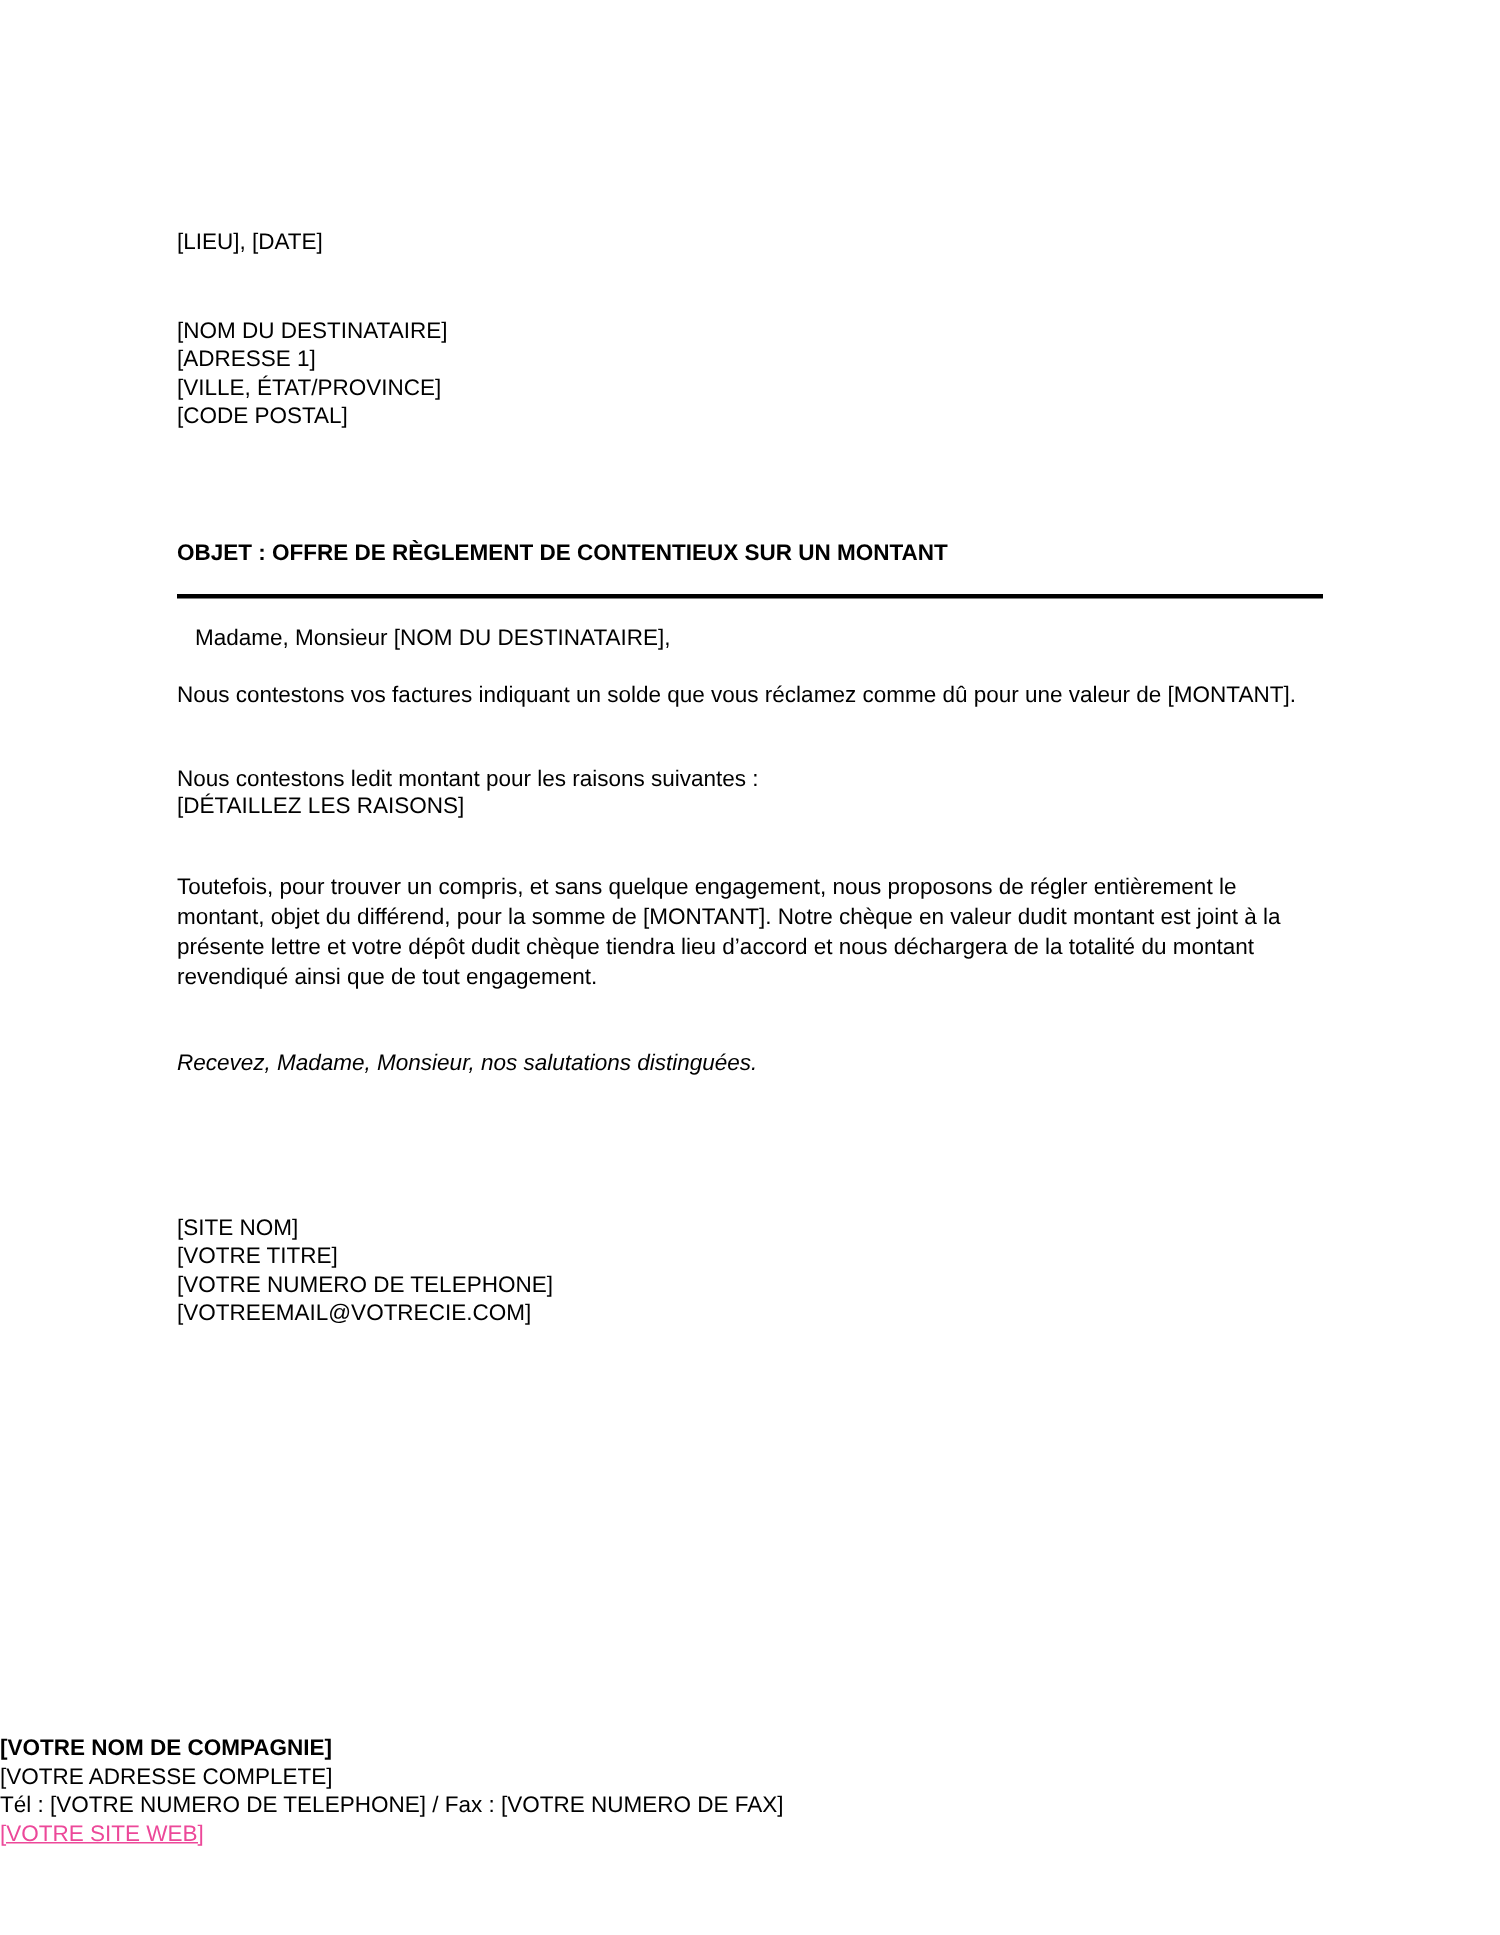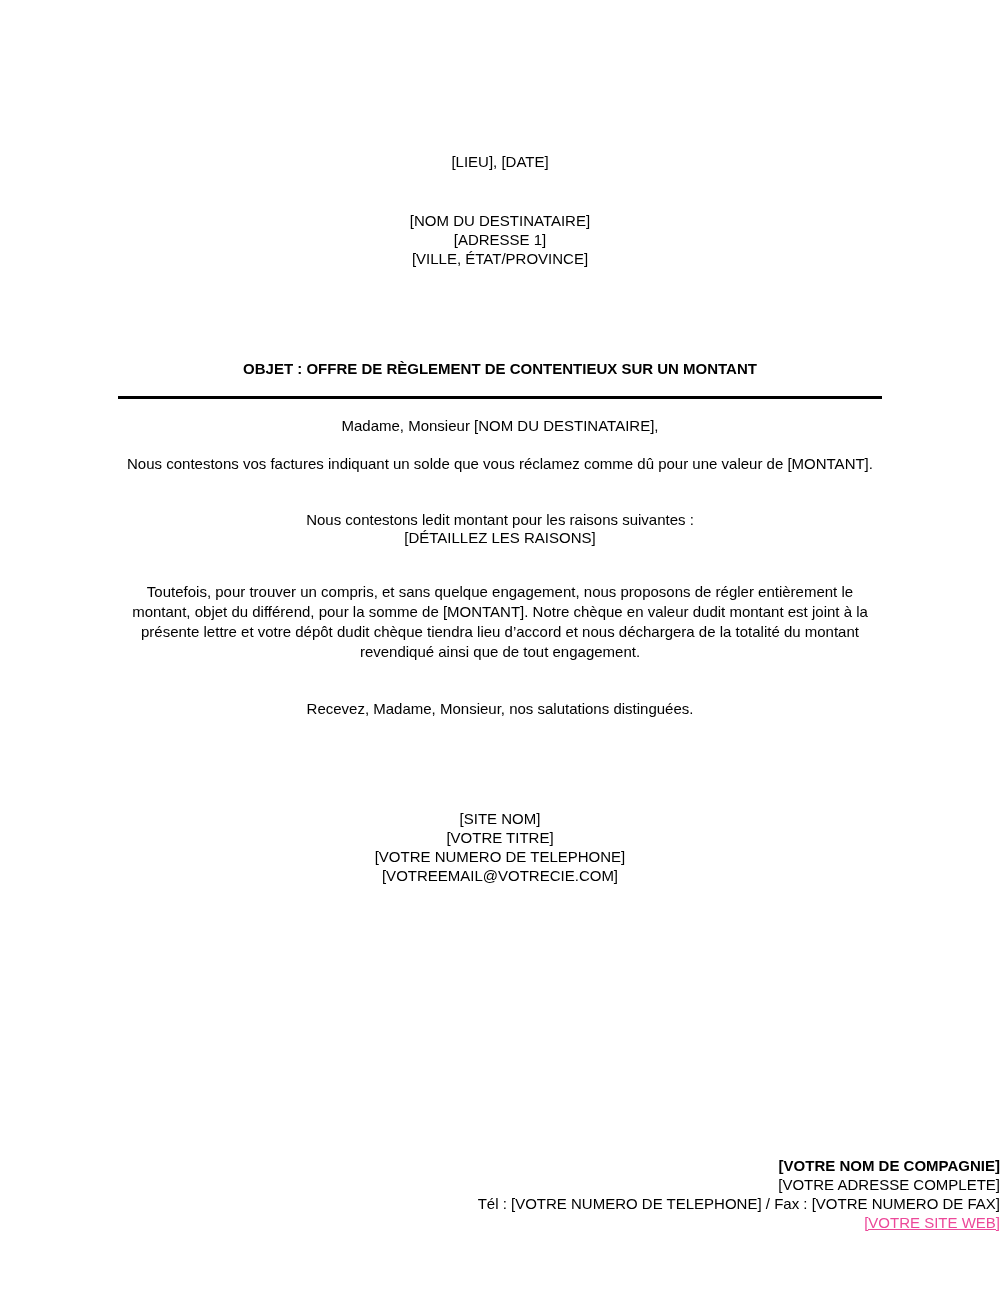--- a/index.html
+++ b/index.html
@@ -18,63 +18,63 @@
     position: relative;
     width: 1000px;
     height: 1290px;
     background: #ffffff;
     overflow: hidden;
   }
   .block {
     position: absolute;
     left: 118px;
     width: 764px;
-    text-align: center;
   }
   .dateline        { top: 152px; }
   .recipient       { top: 211px; }
   .subject {
     top: 359px;
     font-weight: bold;
     padding-bottom: 18px;
     border-bottom: 3px solid #000000;
   }
-  .salutation      { top: 416px; }
+  .salutation      { top: 416px; margin-left: 12px; }
   .para1           { top: 454px; }
   .para2           { top: 510px; }
   .para3           { top: 528px; }
   .para4           { top: 582px; line-height: 20px; }
-  .closing         { top: 699px; }
+  .closing         { top: 699px; font-style: italic; }
   .signature       { top: 809px; }
   .footer {
     position: absolute;
     left: 0;
     top: 1156px;
     width: 1000px;
-    text-align: right;
+    text-align: left;
   }
   .footer .company { font-weight: bold; }
   .footer a {
     color: #ec4899;
     text-decoration: underline;
     cursor: pointer;
   }
   .line { display: block; }
 </style>
 </head>
 <body>
 
 <div class="page">
 
   <div class="block dateline">[LIEU], [DATE]</div>
 
   <div class="block recipient">
     <span class="line">[NOM DU DESTINATAIRE]</span>
     <span class="line">[ADRESSE 1]</span>
     <span class="line">[VILLE, ÉTAT/PROVINCE]</span>
+    <span class="line">[CODE POSTAL]</span>
   </div>
 
   <div class="block subject">OBJET : OFFRE DE RÈGLEMENT DE CONTENTIEUX SUR UN MONTANT</div>
 
   <div class="block salutation">Madame, Monsieur [NOM DU DESTINATAIRE],</div>
 
   <div class="block para1">Nous contestons vos factures indiquant un solde que vous réclamez comme dû pour une valeur de [MONTANT].</div>
 
   <div class="block para2">Nous contestons ledit montant pour les raisons suivantes :</div>
 

